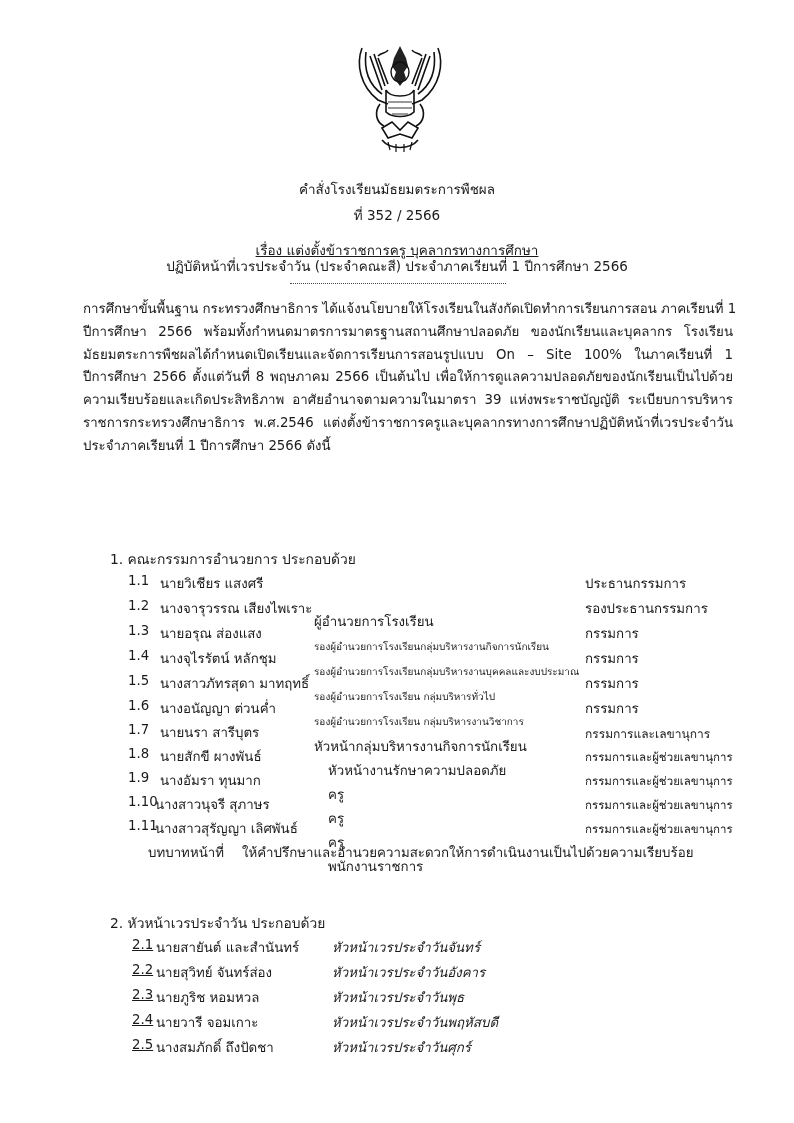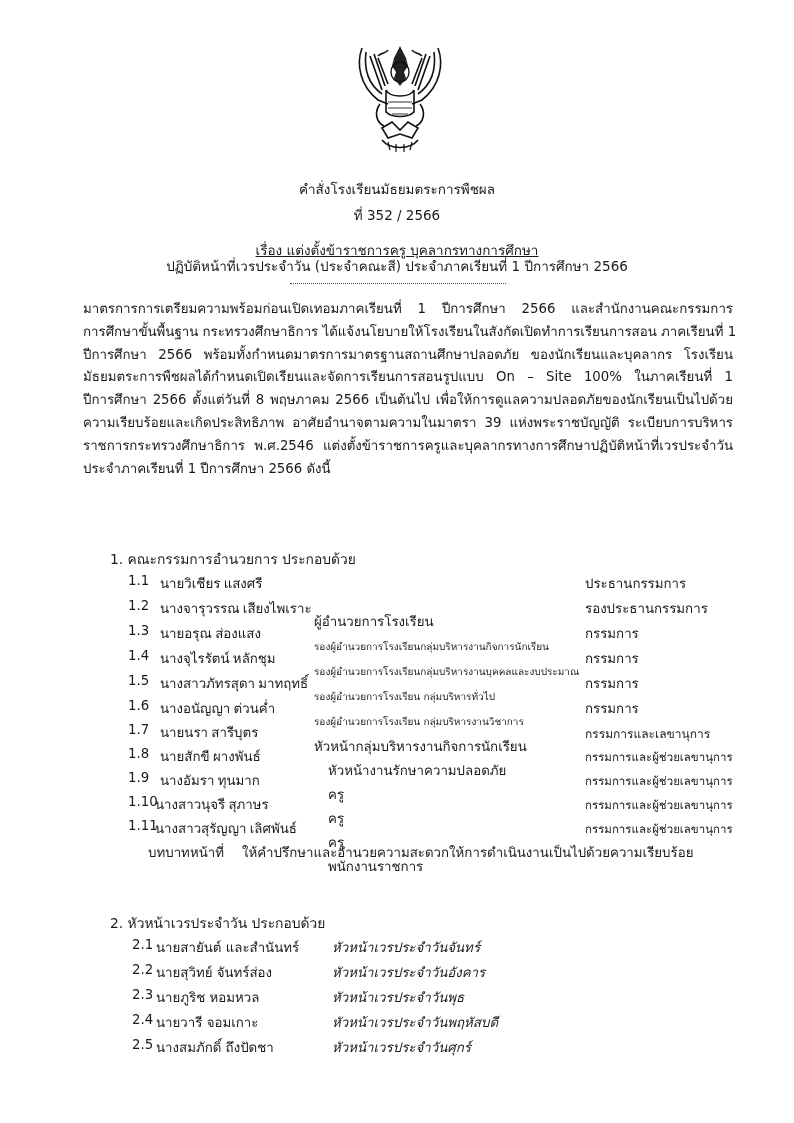--- a/index.html
+++ b/index.html
@@ -9,31 +9,31 @@
   .center { position: absolute; left: 0; width: 794px; text-align: center; font-size: 13.5px; white-space: nowrap; }
   .dots { position: absolute; left: 290px; top: 283px; width: 216px; border-top: 1.5px dotted #444; }
   .para { position: absolute; left: 83px; width: 650px; font-size: 13.3px; line-height: 22.8px; }
   .para .line { display: block; white-space: nowrap; text-align: justify; text-align-last: justify; }
   .para .line.last { text-align-last: left; }
   .para .line.first { text-indent: 66px; }
   .h2 { position: absolute; left: 110px; font-size: 13.8px; white-space: nowrap; }
   .row { position: absolute; left: 128px; height: 24px; font-size: 13.3px; white-space: nowrap; }
   .row span { position: absolute; top: 0; }
   .row .num { left: 0; }
-  .row .name { left: 32px; font-family: Liberation Serif, serif; }
+  .row .name { left: 32px; }
   .row .pos { left: 186px; margin-top: 38px; }
   .row .pos.small { font-size: 10px; top: 3px; }
   .row .pos.ind { left: 200px; }
   .row .role { left: 457px; }
   .row .role.small { font-size: 11.5px; top: 2px; }
   .duty { position: absolute; left: 148px; top: 842px; font-size: 13.3px; white-space: nowrap; }
   .duty .lbl { margin-right: 18px; }
   .row2 { position: absolute; left: 132px; height: 24px; font-size: 13.3px; white-space: nowrap; }
   .row2 span { position: absolute; top: 0; }
-  .row2 .num { left: 0; }
+  .row2 .num { left: 0; text-decoration: underline; }
   .row2 .name { left: 24px; }
   .row2 .pos { left: 200px; font-style: italic; }
 </style>
 </head>
 <body>
 
 <svg class="emblem" viewBox="0 0 96 112">
   <g fill="none" stroke="#111" stroke-width="1.6">
     <path d="M10 6 C4 22, 8 44, 26 58 L36 62"></path>
     <path d="M86 6 C92 22, 88 44, 70 58 L60 62"></path>
@@ -54,21 +54,20 @@
   <path d="M36 100 L38 108 M44 102 L44 110 M52 102 L52 110 M60 100 L58 108" stroke="#111" stroke-width="1.2"></path>
 </svg>
 
 <div class="center" style="top:178px;">คำสั่งโรงเรียนมัธยมตระการพืชผล</div>
 <div class="center" style="top:204px;">ที่ 352 / 2566</div>
 <div class="center" style="top:239px;text-decoration:underline;">เรื่อง  แต่งตั้งข้าราชการครู บุคลากรทางการศึกษา</div>
 <div class="center" style="top:255px;">ปฏิบัติหน้าที่เวรประจำวัน (ประจำคณะสี) ประจำภาคเรียนที่ 1 ปีการศึกษา 2566</div>
 <div class="dots"></div>
 
 <div class="para" style="top:298px;">
-  <span class="line">มาตรการการเตรียมความพร้อมก่อนเปิดเทอมภาคเรียนที่ 1 ปีการศึกษา 2566 และสำนักงานคณะกรรมการ</span>
   <span class="line">การศึกษาขั้นพื้นฐาน กระทรวงศึกษาธิการ ได้แจ้งนโยบายให้โรงเรียนในสังกัดเปิดทำการเรียนการสอน ภาคเรียนที่ 1</span>
   <span class="line">ปีการศึกษา 2566 พร้อมทั้งกำหนดมาตรการมาตรฐานสถานศึกษาปลอดภัย ของนักเรียนและบุคลากร  โรงเรียน</span>
   <span class="line">มัธยมตระการพืชผลได้กำหนดเปิดเรียนและจัดการเรียนการสอนรูปแบบ On – Site 100% ในภาคเรียนที่ 1</span>
   <span class="line">ปีการศึกษา 2566 ตั้งแต่วันที่ 8 พฤษภาคม 2566 เป็นต้นไป  เพื่อให้การดูแลความปลอดภัยของนักเรียนเป็นไปด้วย</span>
   <span class="line">ความเรียบร้อยและเกิดประสิทธิภาพ อาศัยอำนาจตามความในมาตรา 39 แห่งพระราชบัญญัติ ระเบียบการบริหาร</span>
   <span class="line">ราชการกระทรวงศึกษาธิการ พ.ศ.2546 แต่งตั้งข้าราชการครูและบุคลากรทางการศึกษาปฏิบัติหน้าที่เวรประจำวัน</span>
   <span class="line last">ประจำภาคเรียนที่ 1 ปีการศึกษา 2566  ดังนี้</span>
 </div>
 
 <div class="h2" style="top:548px;">1. คณะกรรมการอำนวยการ  ประกอบด้วย</div>

